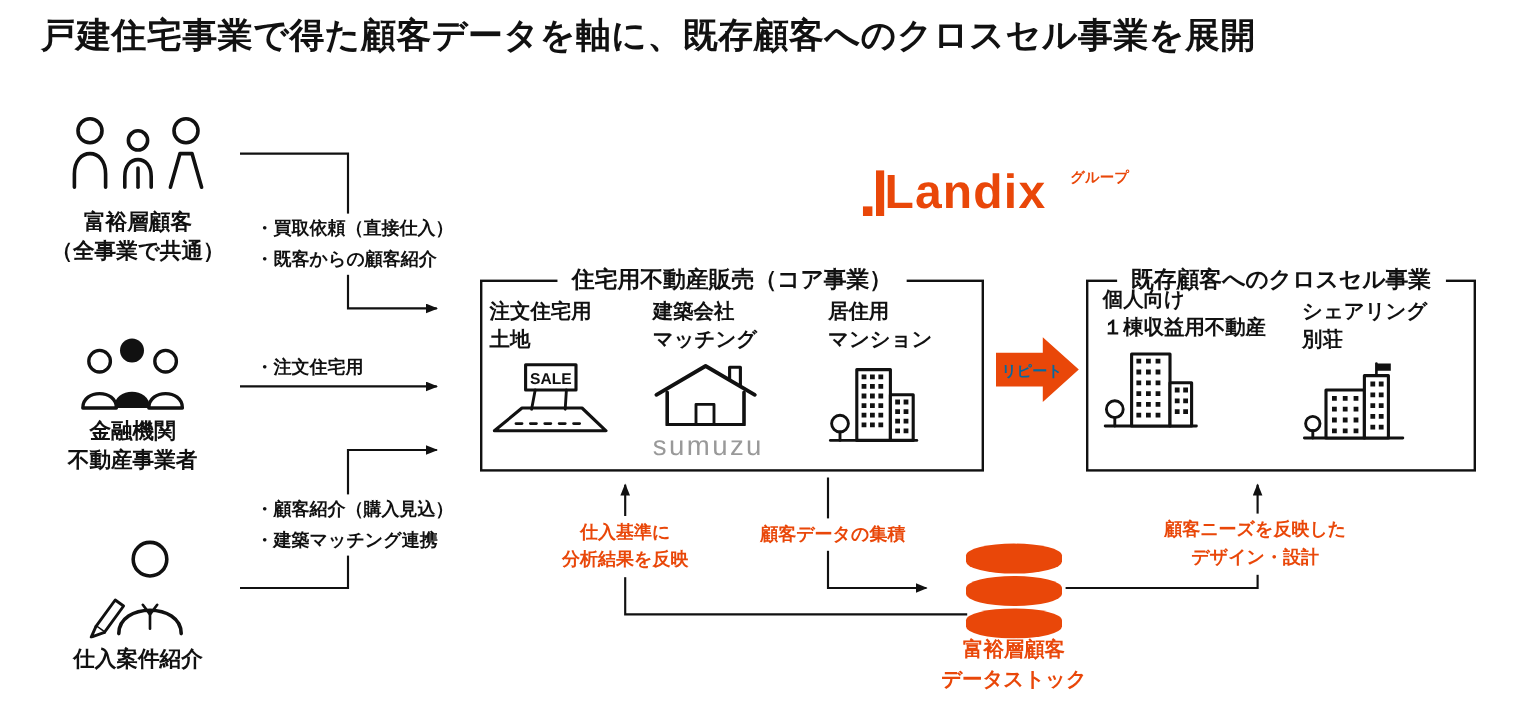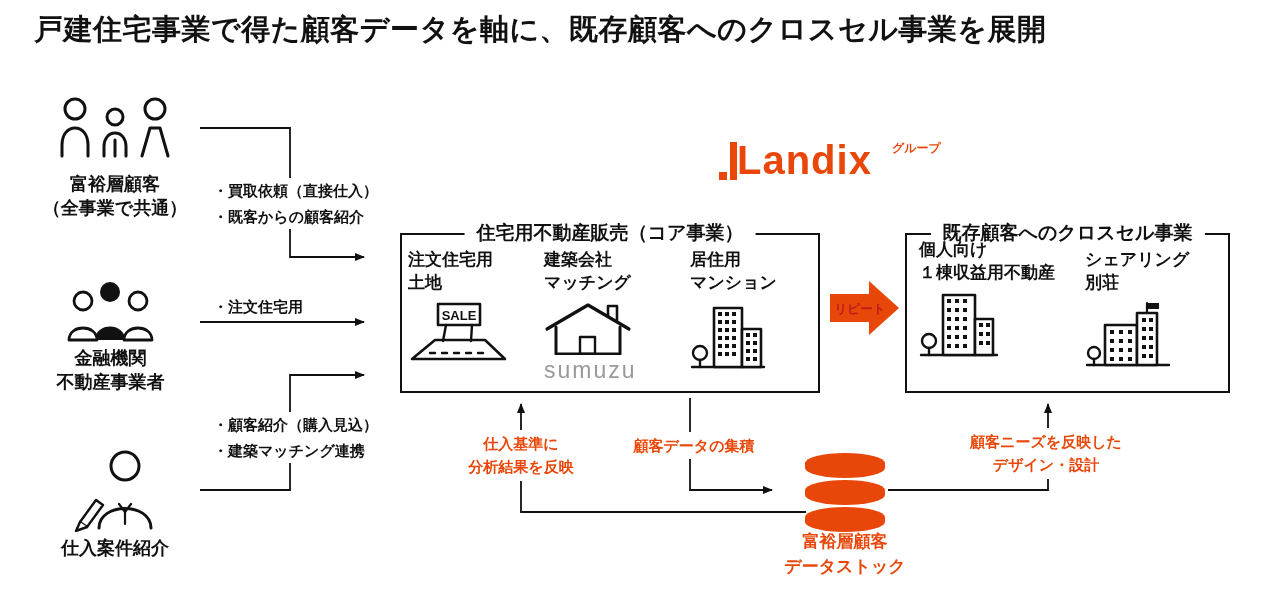--- a/index.html
+++ b/index.html
@@ -12,21 +12,21 @@
   .actor{position:absolute;text-align:center;z-index:2}
   .actor-label{font-size:18px;font-weight:700;line-height:1.35;white-space:nowrap}
   .edge-label{position:absolute;font-size:15px;font-weight:700;line-height:1.7;background:#fff;padding:0 3px;z-index:3;white-space:nowrap}
   .box{position:absolute;border:2px solid var(--ink);z-index:2;background:transparent}
   .box-title{position:absolute;top:-15px;left:50%;transform:translateX(-50%);background:#fff;padding:0 12px;font-size:19px;font-weight:800;white-space:nowrap}
   .col{position:absolute;}
   .col-label{font-size:17px;font-weight:700;line-height:1.35;white-space:nowrap}
   .item-icon{margin-top:6px}
   .brand{font-size:23px;font-weight:400;color:#999;letter-spacing:2px;line-height:1}
   .note{position:absolute;transform:translateX(-50%);text-align:center;color:var(--accent);font-size:15px;font-weight:700;line-height:1.55;background:#fff;padding:2px 5px;z-index:3;white-space:nowrap}
-  .repeat-label{position:absolute;left:828px;top:301px;width:64px;text-align:center;color:#b91c1c;font-size:12.5px;font-weight:700;z-index:2}
+  .repeat-label{position:absolute;left:828px;top:301px;width:64px;text-align:center;color:#0369a1;font-size:12.5px;font-weight:700;z-index:2}
   .db-icon{position:absolute;left:801px;top:450px;z-index:2}
   .db-label{position:absolute;left:775px;top:530px;width:140px;text-align:center;color:var(--accent);font-size:17px;font-weight:800;line-height:1.45;z-index:2}
   .logo{position:absolute;left:719px;top:140px;display:flex;align-items:flex-start;z-index:2;color:var(--accent)}
   .logo-text{font-size:40px;font-weight:800;line-height:1;letter-spacing:1px}
   .logo-suffix{font-size:12px;font-weight:700;margin-left:20px;padding-bottom:3px}
   .accent-fill{fill:var(--accent)}
   svg .outline{stroke:#111;fill:none;stroke-linecap:round;stroke-linejoin:round}
 </style>
 </head>
 <body>

